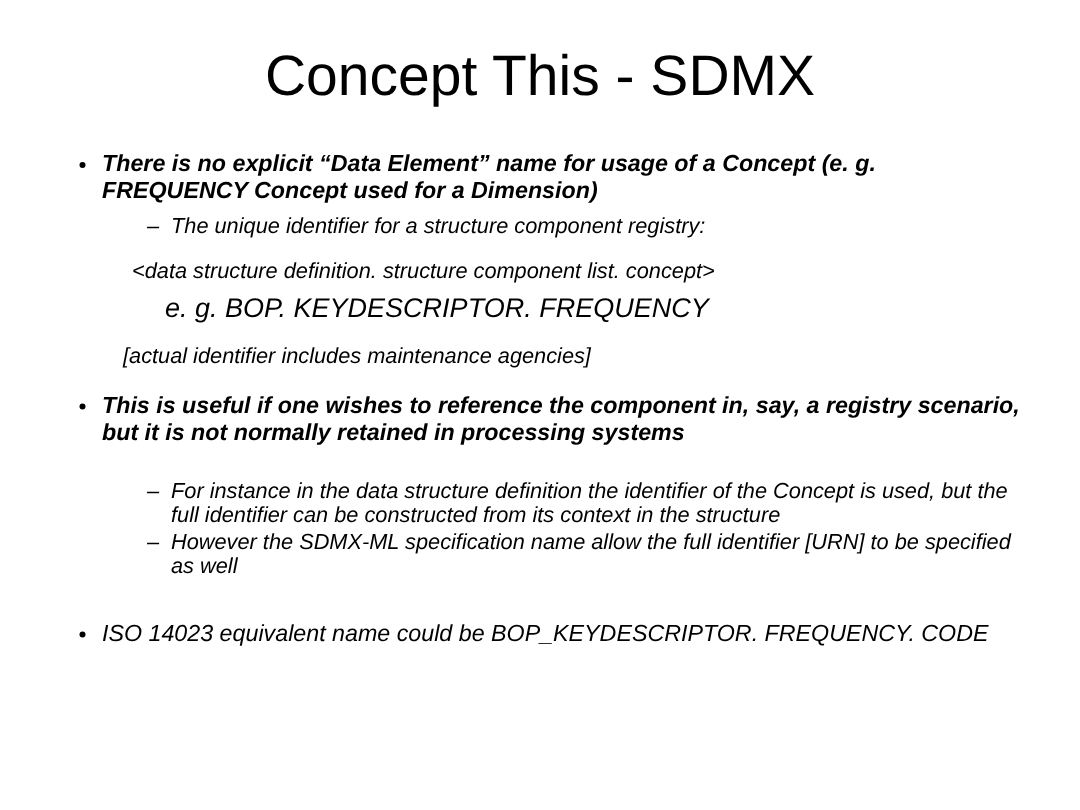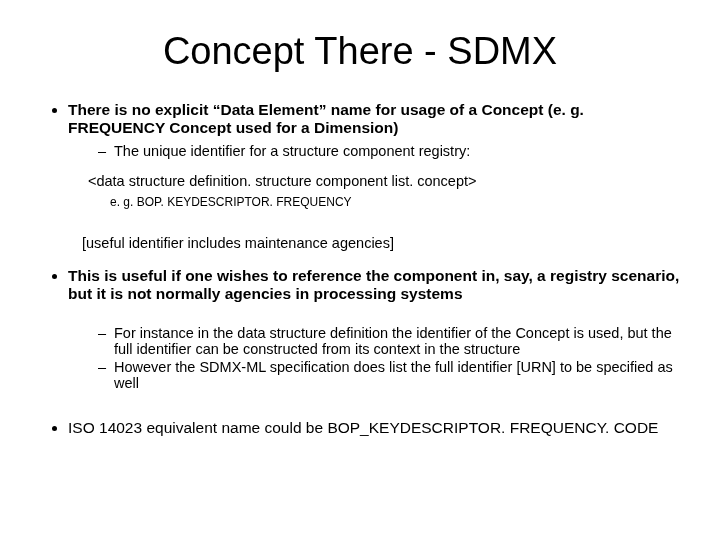--- a/index.html
+++ b/index.html
@@ -24,20 +24,21 @@
     font-weight: normal;
   }
   ul.level1 {
     list-style: disc;
     margin: 0;
     padding-left: 28px;
   }
   ul.level1 > li {
     font-size: 15.5px;
     margin-bottom: 6px;
+    font-style: italic;
   }
   ul.level1 > li.bold > .main {
     font-weight: bold;
   }
   ul.level2 {
     list-style: none;
     margin: 6px 0 6px 0;
     padding-left: 30px;
     font-weight: normal;
   }
@@ -52,55 +53,55 @@
     position: absolute;
     left: 0;
   }
   .inset {
     font-weight: normal;
     font-size: 14.5px;
     margin: 14px 0 6px 20px;
   }
   .inset2 {
     font-weight: normal;
-    font-size: 12px;
-    margin: 2px 0 26px 42px;
+    font-size: 18px;
+    margin: 2px 0 14px 42px;
   }
   .inset3 {
     font-weight: normal;
     font-size: 14.5px;
     margin: 0 0 16px 14px;
   }
   .gap {
     height: 16px;
   }
 </style>
 </head>
 <body>
 
 <div class="slide">
-  <div class="title">Concept There - SDMX</div>
+  <div class="title">Concept This - SDMX</div>
 
   <ul class="level1">
     <li class="bold">
       <span class="main">There is no explicit “Data Element” name for usage of a Concept (e. g. FREQUENCY Concept used for a Dimension)</span>
       <ul class="level2">
         <li>The unique identifier for a structure component registry:</li>
       </ul>
       <div class="inset">&lt;data structure definition. structure component list. concept&gt;</div>
       <div class="inset2">e. g. BOP. KEYDESCRIPTOR. FREQUENCY</div>
-      <div class="inset3">[useful identifier includes maintenance agencies]</div>
+      <div class="inset3">[actual identifier includes maintenance agencies]</div>
     </li>
 
     <li class="bold">
-      <span class="main">This is useful if one wishes to reference the component in, say, a registry scenario, but it is not normally agencies in processing systems</span>
+      <span class="main">This is useful if one wishes to reference the component in, say, a registry scenario, but it is not normally retained in processing systems</span>
       <div class="gap"></div>
       <ul class="level2">
         <li>For instance in the data structure definition the identifier of the Concept is used, but the full identifier can be constructed from its context in the structure</li>
-        <li>However the SDMX-ML specification does list the full identifier [URN] to be specified as well</li>
+        <li>However the SDMX-ML specification name allow the full identifier [URN] to be specified as well</li>
       </ul>
       <div class="gap"></div>
     </li>
 
     <li>
       <span>ISO 14023 equivalent name could be BOP_KEYDESCRIPTOR. FREQUENCY. CODE</span>
     </li>
   </ul>
 </div>
 

